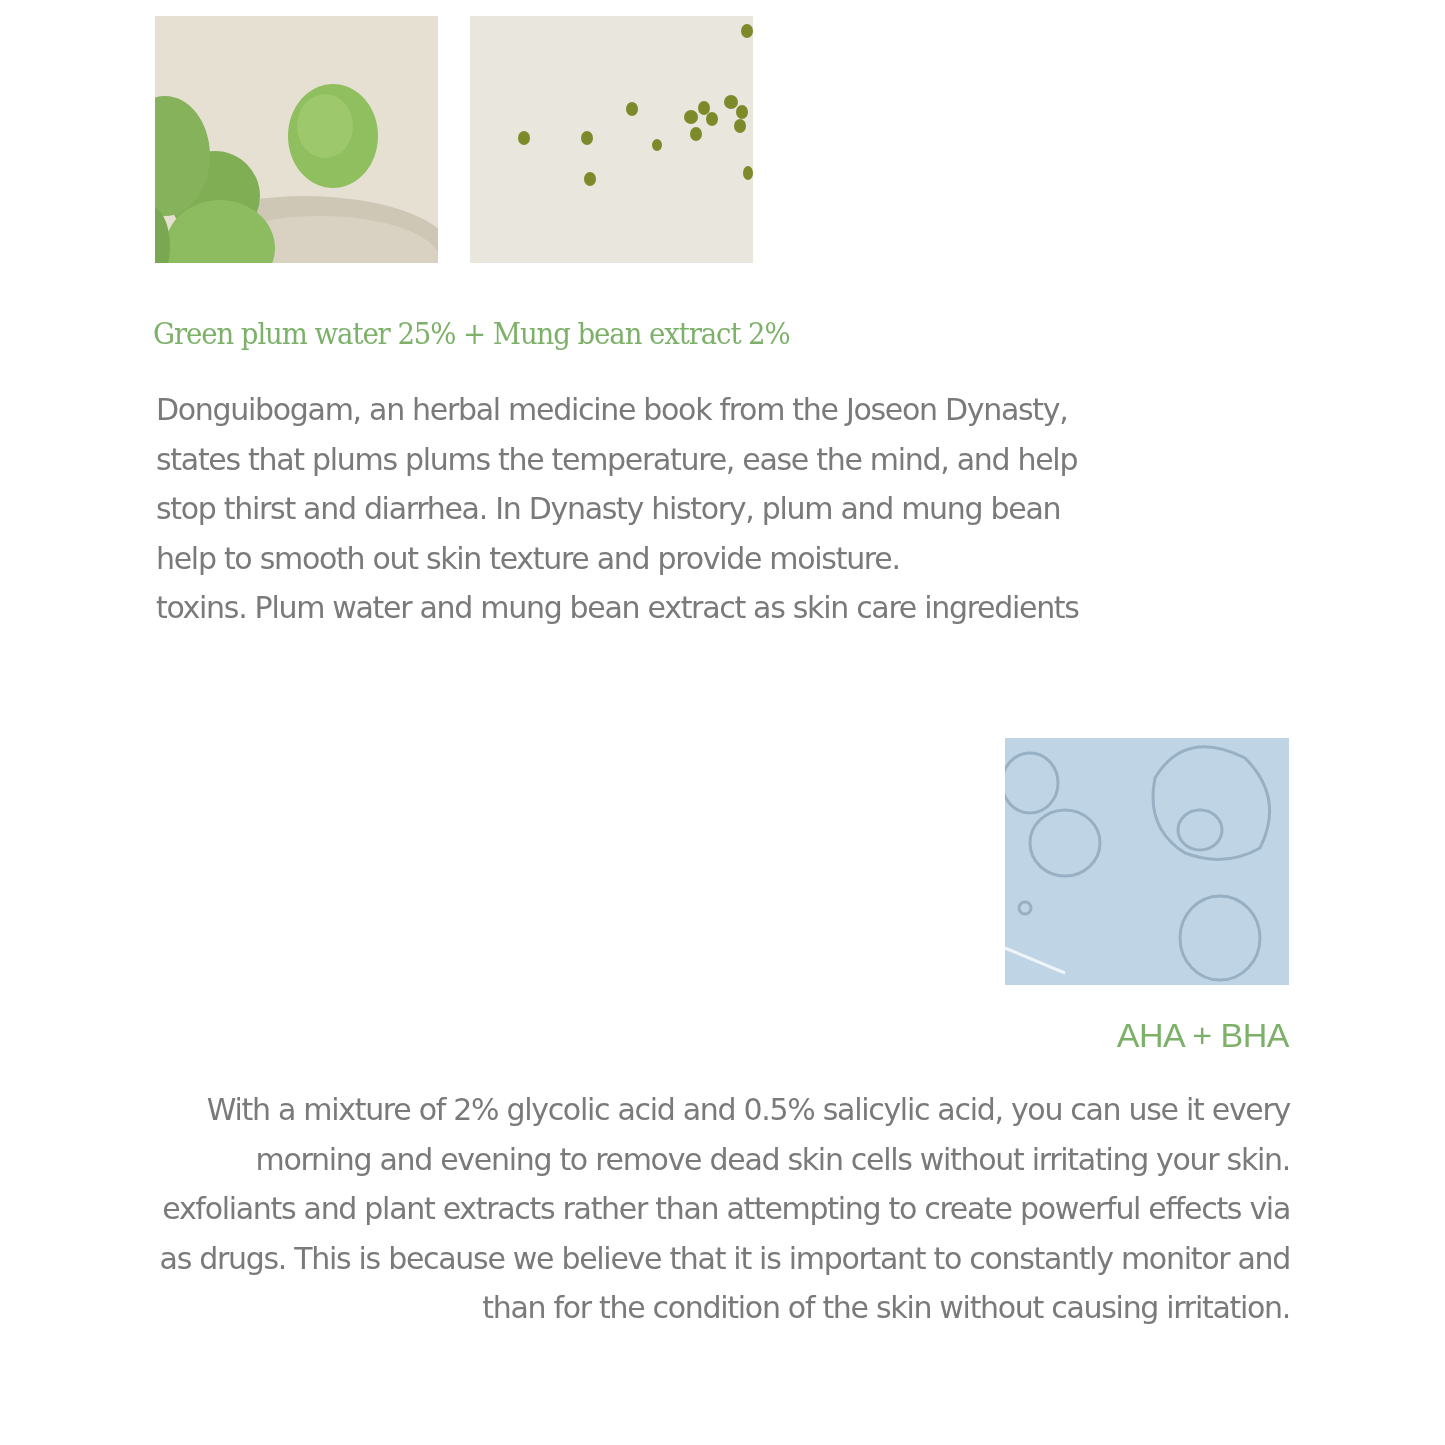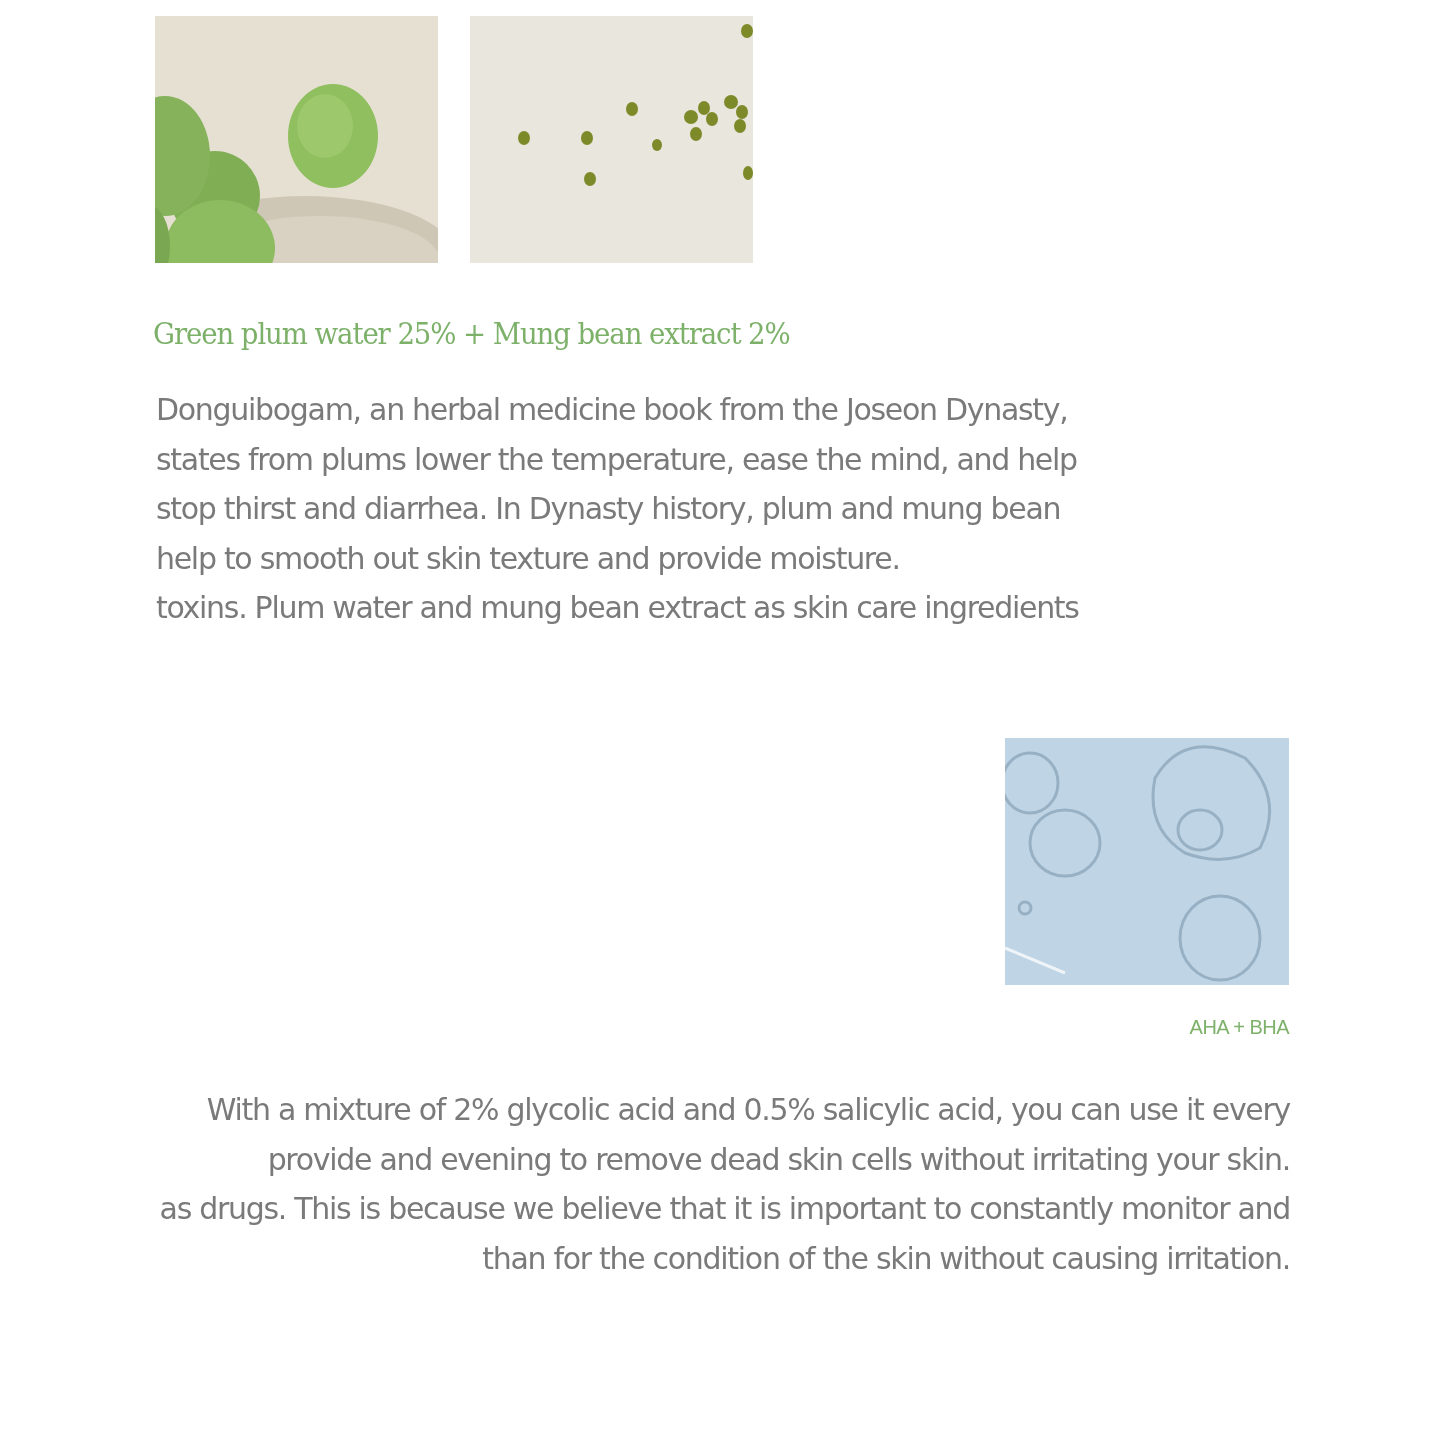--- a/index.html
+++ b/index.html
@@ -10,21 +10,21 @@
     #bean-img { left: 470px; top: 16px; width: 283px; height: 247px; background: #e8e5dd; }
     #gel-img  { left: 1005px; top: 738px; width: 284px; height: 247px; background: linear-gradient(135deg, #b9cfe0 0%, #c9dbe8 50%, #b8cde0 100%); }
 
     .heading-serif {
       position: absolute; left: 153px; top: 316px;
       font-family: "DejaVu Serif", serif; font-size: 30px; color: #7db16a;
       letter-spacing: -1.2px; white-space: nowrap; transform: scaleX(0.92); transform-origin: left top;
     }
     .heading-sans {
       position: absolute; right: 156px; top: 1016px;
-      font-family: "Liberation Sans", sans-serif; font-size: 20px; color: #7db16a; white-space: nowrap;
+      font-family: "Liberation Sans", sans-serif; font-size: 34px; color: #7db16a; white-space: nowrap;
       letter-spacing: -0.5px;
     }
     .para {
       position: absolute; font-family: "DejaVu Sans", sans-serif; font-size: 30px; color: #7a7a7a;
       line-height: 49.5px; white-space: nowrap; letter-spacing: -1.3px;
     }
     #para1 { left: 156px; top: 385px; }
     #para2 { right: 155px; top: 1085px; text-align: right; }
     .para .line { display: block; }
   </style>
@@ -64,21 +64,21 @@
       <ellipse cx="270" cy="110" rx="6" ry="7"></ellipse>
       <ellipse cx="278" cy="157" rx="5" ry="7"></ellipse>
     </g>
   </svg>
 </div>
 
 <div class="heading-serif">Green plum water 25% + Mung bean extract 2%</div>
 
 <div id="para1" class="para">
   <span class="line">Donguibogam, an herbal medicine book from the Joseon Dynasty,</span>
-  <span class="line">states from plums lower the temperature, ease the mind, and help</span>
+  <span class="line">states that plums plums the temperature, ease the mind, and help</span>
   <span class="line">stop thirst and diarrhea. In Dynasty history, plum and mung bean</span>
   <span class="line">help to smooth out skin texture and provide moisture.</span>
   <span class="line">toxins. Plum water and mung bean extract as skin care ingredients</span>
 </div>
 
 <div id="gel-img" class="img">
   <svg width="284" height="247" viewBox="0 0 284 247">
     <rect width="284" height="247" fill="#bfd4e4"></rect>
     <g fill="none" stroke="#8fa8bc" stroke-width="3" opacity="0.8">
       <ellipse cx="25" cy="45" rx="28" ry="30"></ellipse>
@@ -89,16 +89,17 @@
       <ellipse cx="20" cy="170" rx="6" ry="6"></ellipse>
     </g>
     <path d="M0 210 L60 235" stroke="#eef4f8" stroke-width="3"></path>
   </svg>
 </div>
 
 <div class="heading-sans">AHA + BHA</div>
 
 <div id="para2" class="para">
   <span class="line">With a mixture of 2% glycolic acid and 0.5% salicylic acid, you can use it every</span>
-  <span class="line">provide and evening to remove dead skin cells without irritating your skin.</span>
+  <span class="line">morning and evening to remove dead skin cells without irritating your skin.</span>
+  <span class="line">exfoliants and plant extracts rather than attempting to create powerful effects via</span>
   <span class="line">as drugs. This is because we believe that it is important to constantly monitor and</span>
   <span class="line">than for the condition of the skin without causing irritation.</span>
 </div>
 
 </body></html>

